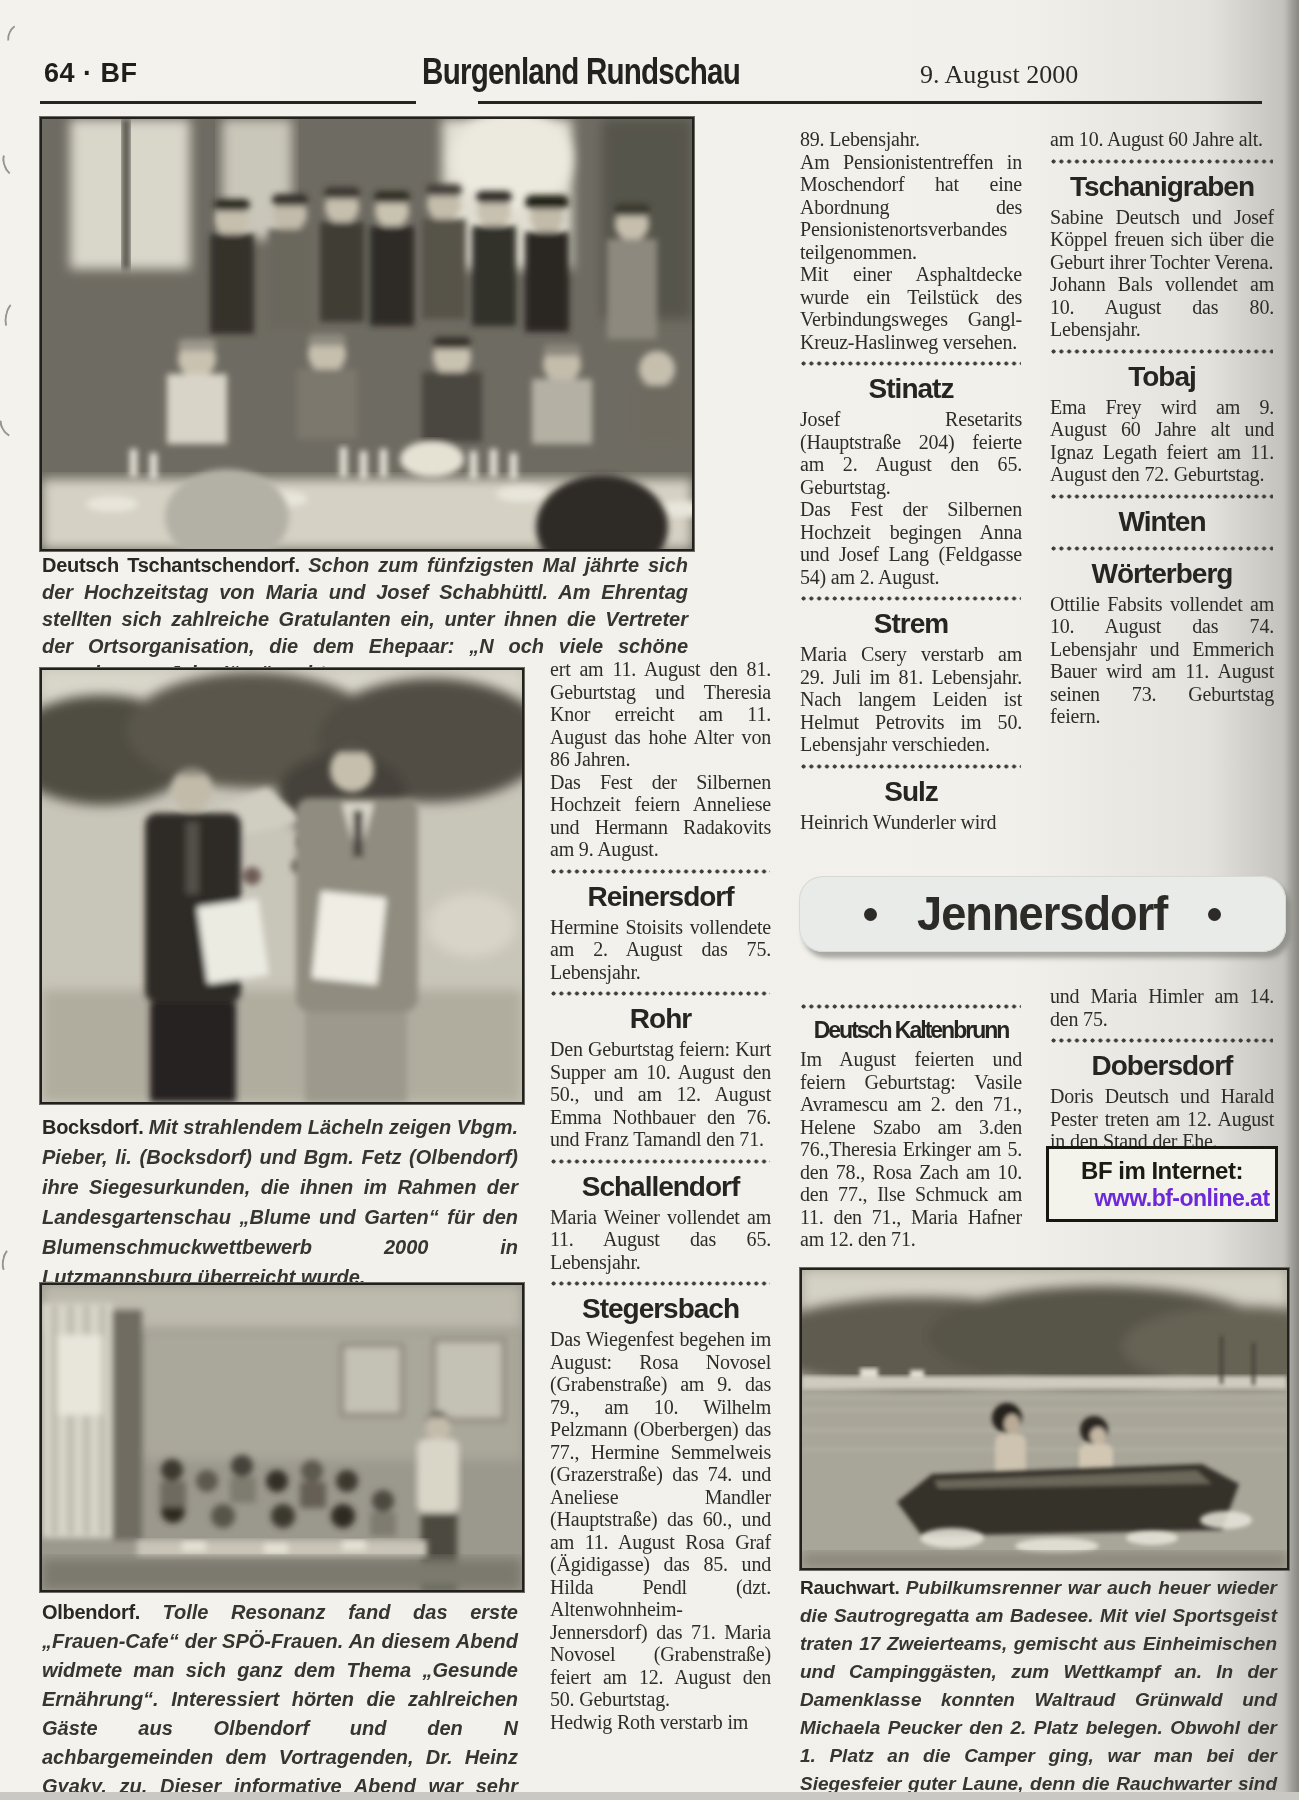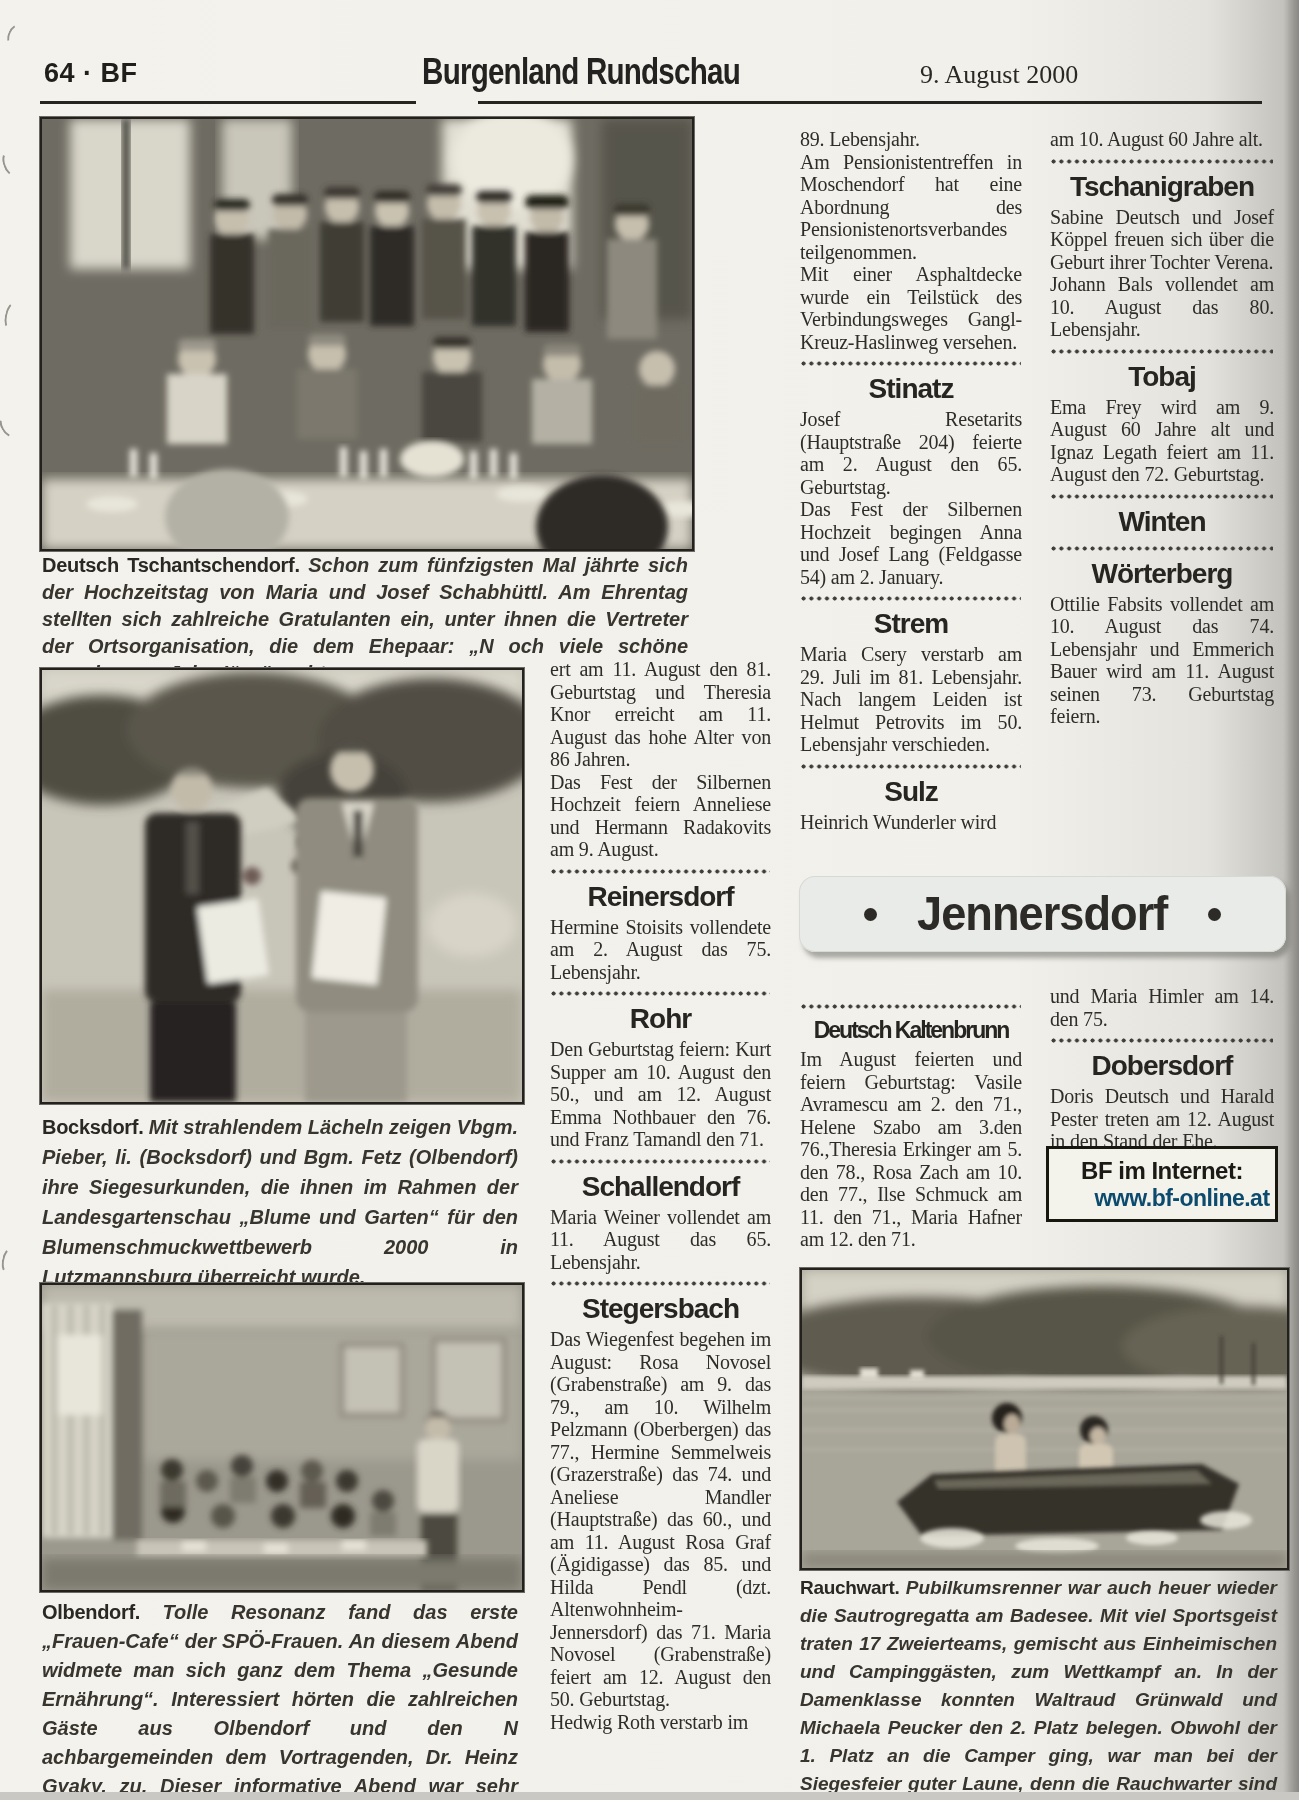--- a/index.html
+++ b/index.html
@@ -24,30 +24,30 @@
         letter-spacing:-1px;margin:3px 0 3px;}
   .town-h.long{font-size:23px;line-height:30px;letter-spacing:-2px;}
   .dotted{height:5px;margin:8px 1px 6px;background-image:radial-gradient(circle at 2.5px 2.5px,#403e3a 1.8px,transparent 2.3px);
         background-size:7.8px 5px;background-repeat:repeat-x;}
   
   .photo{position:absolute;border:2px solid #22211d;box-shadow:0 0 0 1px #6b6961;overflow:hidden;background:#8a877c;}
   .photo svg{display:block;width:100%;height:100%;}
   .caption{position:absolute;font:italic 700 20px/28px "Liberation Sans",sans-serif;color:#38352f;text-align:justify;}
   .caption .lead{font-style:normal;letter-spacing:-.3px;color:#2a2823;margin-top:16px;}
   
-  .banner{position:absolute;left:799px;top:876px;width:487px;height:76px;background:#e9ebe8;border-radius:16px;
+  .banner{position:absolute;left:799px;top:876px;width:487px;height:76px;background:#e9ebe8;border-radius:24px;
         box-shadow:4px 6px 5px rgba(108,108,102,.55),inset 0 0 0 1px #d7d9d5;
         display:flex;align-items:center;justify-content:center;gap:32px;}
   .banner-text{font:700 48px/50px "Liberation Sans",sans-serif;color:#2d2b27;letter-spacing:-1px;transform:scaleX(.94);}
   .banner-dot{width:13px;height:13px;border-radius:50%;background:#2d2b27;}
   
   .net-box{position:absolute;left:1046px;top:1146px;width:226px;height:70px;border:3px solid #17160f;background:#f3f2eb;
         display:flex;flex-direction:column;align-items:center;justify-content:center;gap:1px;}
   .net-l1{font:700 24px/27px "Liberation Sans",sans-serif;color:#1b1a15;letter-spacing:-.5px;}
-  .net-l2{font:700 23px/26px "Liberation Sans",sans-serif;color:#0c4a6e;letter-spacing:-.5px;margin-left:40px;}
+  .net-l2{font:700 23px/26px "Liberation Sans",sans-serif;color:#6d28d9;letter-spacing:-.5px;margin-left:40px;}
 </style>
 </head>
 <body>
 
 <div class="page">
 
   <div class="scan-edge"></div>
   <div class="mark" style="left:8px;top:24px;width:10px;height:18px;transform:rotate(24deg);"></div>
   <div class="mark" style="left:3px;top:150px;width:12px;height:22px;transform:rotate(-18deg);"></div>
   <div class="mark" style="left:5px;top:302px;width:10px;height:24px;transform:rotate(12deg);"></div>
@@ -284,21 +284,21 @@
     <p class="body-p">Hedwig Roth verstarb im</p>
   </div>
 
   <div class="col" style="left:800px;top:128px;width:222px;">
     <p class="body-p">89. Lebensjahr.</p>
     <p class="body-p">Am Pensionistentreffen in Moschendorf hat eine Abordnung des Pensionistenortsverbandes teilgenommen.</p>
     <p class="body-p">Mit einer Asphaltdecke wurde ein Teilstück des Verbindungsweges Gangl-Kreuz-Haslinweg versehen.</p>
     <div class="dotted"></div>
     <div class="town-h">Stinatz</div>
     <p class="body-p">Josef Resetarits (Hauptstraße 204) feierte am 2. August den 65. Geburtstag.</p>
-    <p class="body-p">Das Fest der Silbernen Hochzeit begingen Anna und Josef Lang (Feldgasse 54) am 2. January.</p>
+    <p class="body-p">Das Fest der Silbernen Hochzeit begingen Anna und Josef Lang (Feldgasse 54) am 2. August.</p>
     <div class="dotted"></div>
     <div class="town-h">Strem</div>
     <p class="body-p">Maria Csery verstarb am 29. Juli im 81. Lebensjahr. Nach langem Leiden ist Helmut Petrovits im 50. Lebensjahr verschieden.</p>
     <div class="dotted"></div>
     <div class="town-h">Sulz</div>
     <p class="body-p">Heinrich Wunderler wird</p>
   </div>
 
   <div class="col" style="left:1050px;top:128px;width:224px;">
     <p class="body-p">am 10. August 60 Jahre alt.</p>

